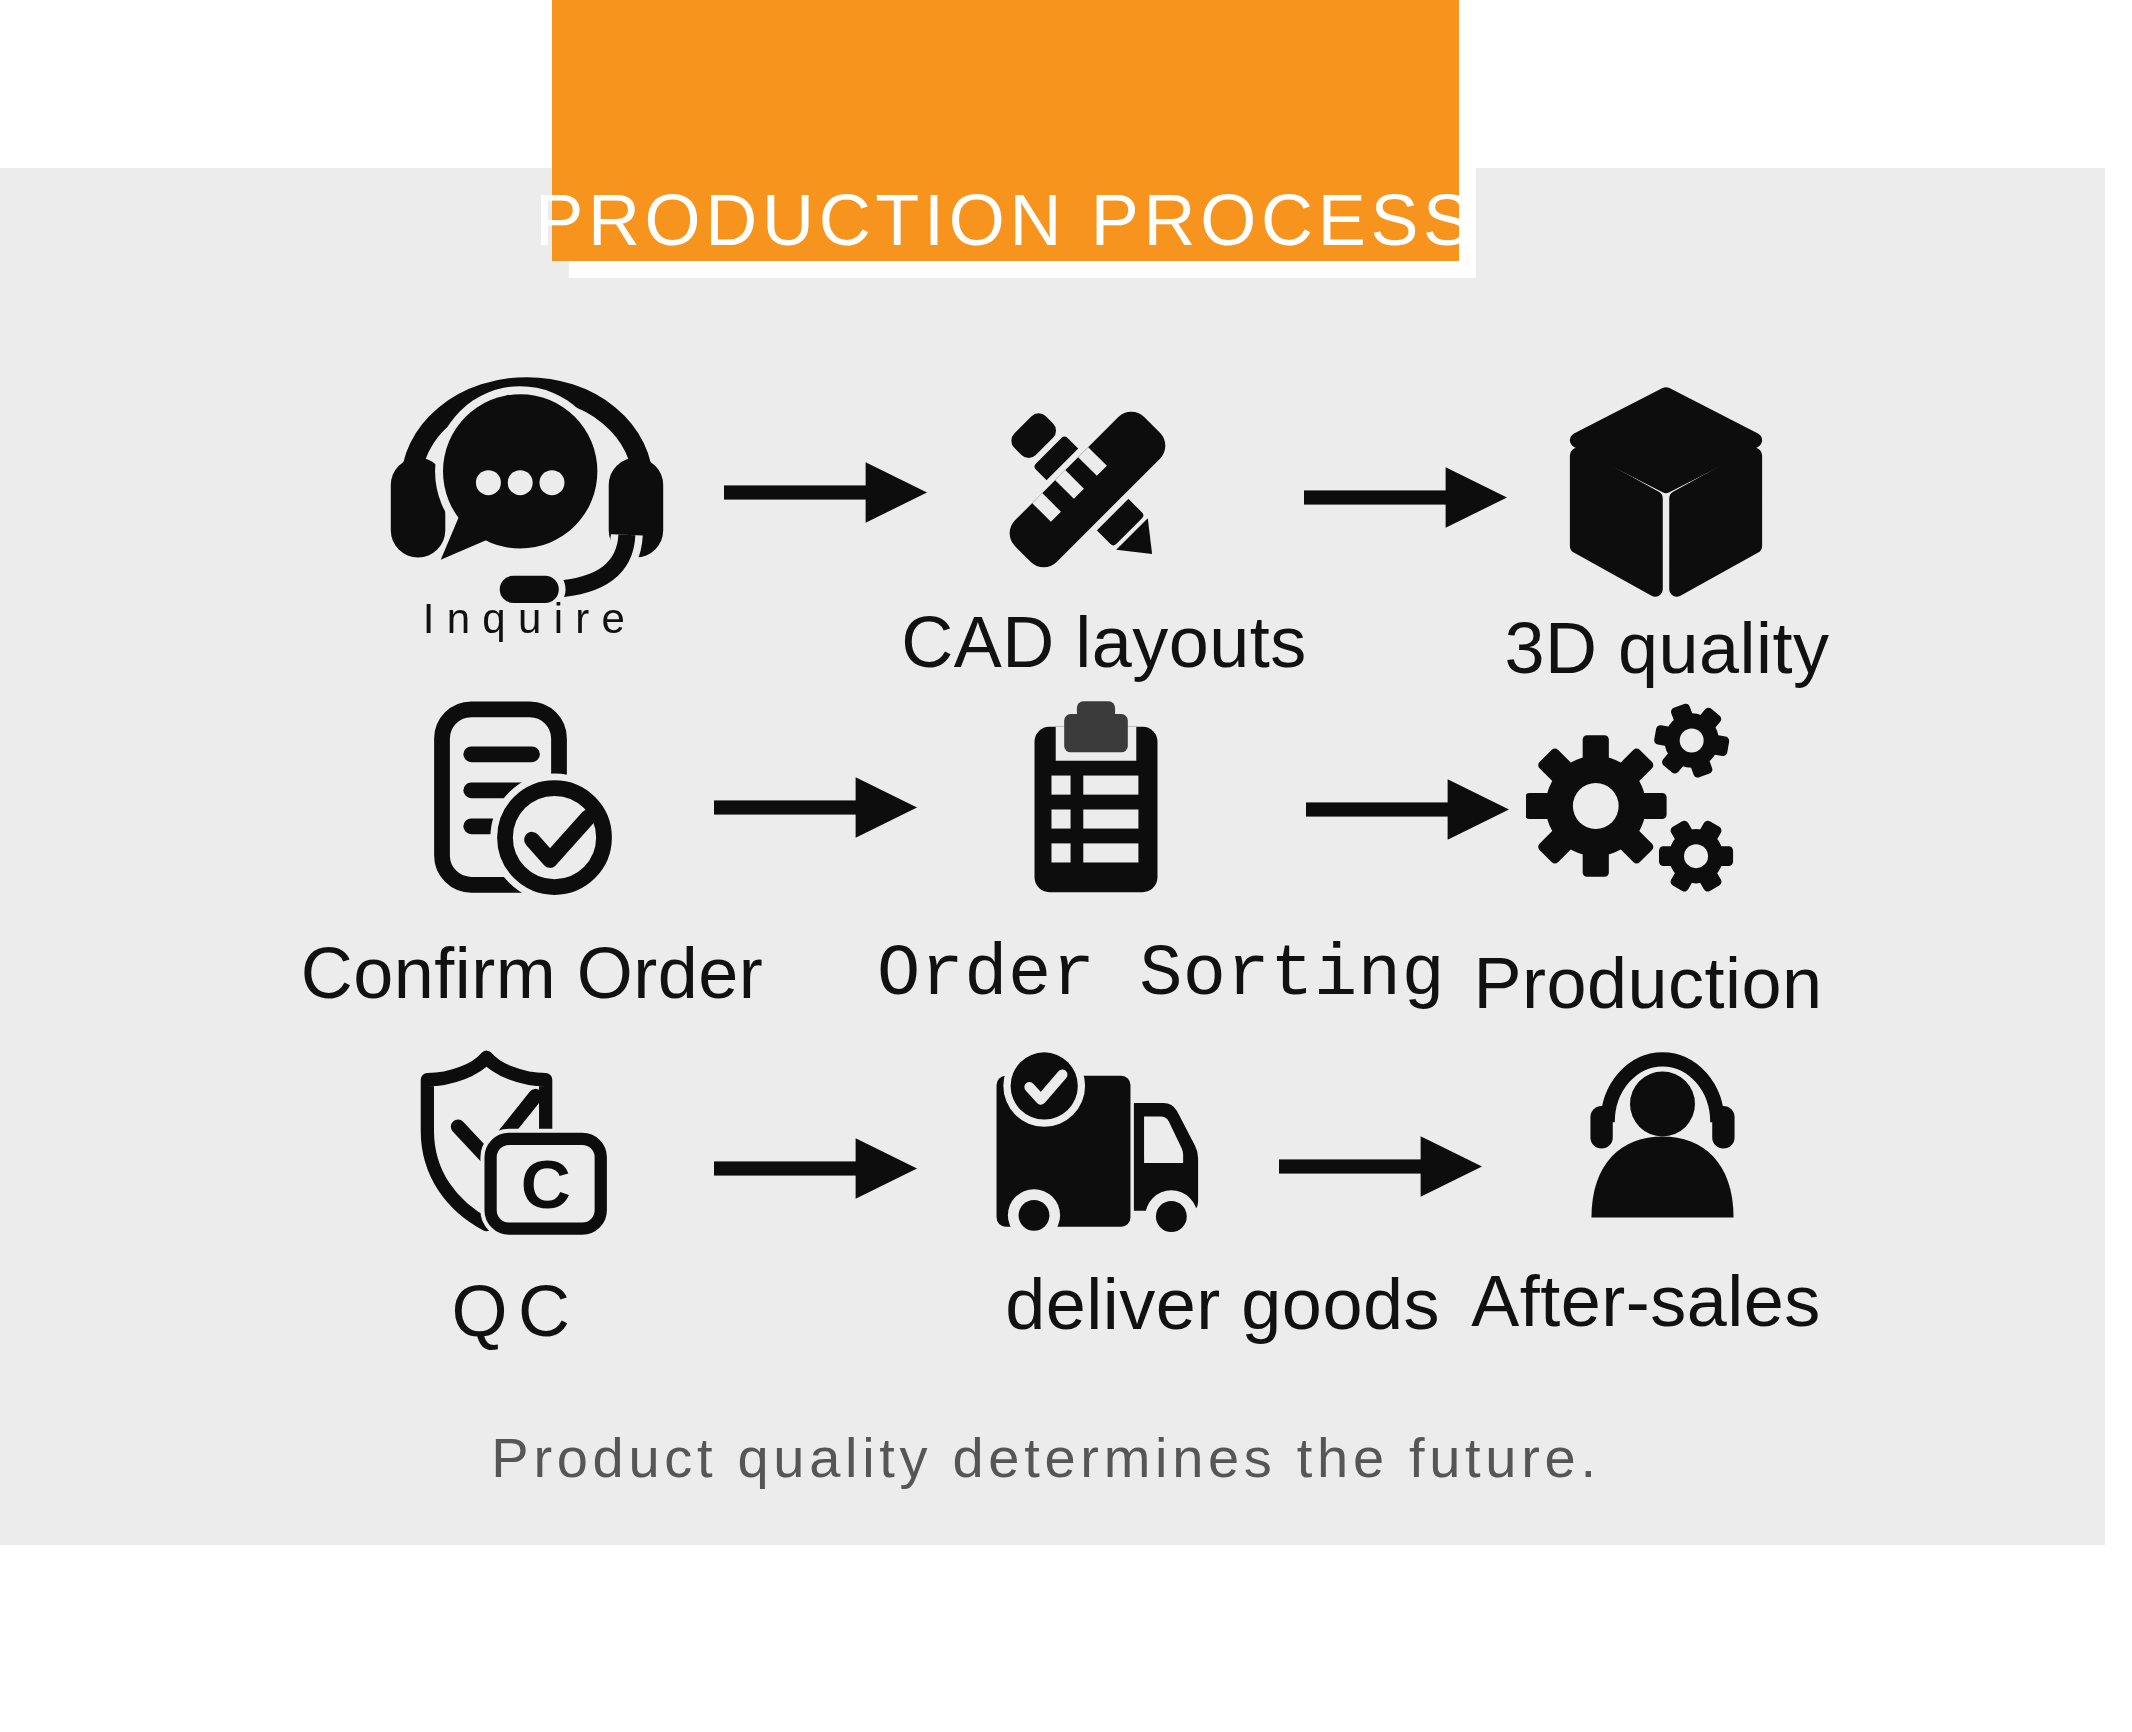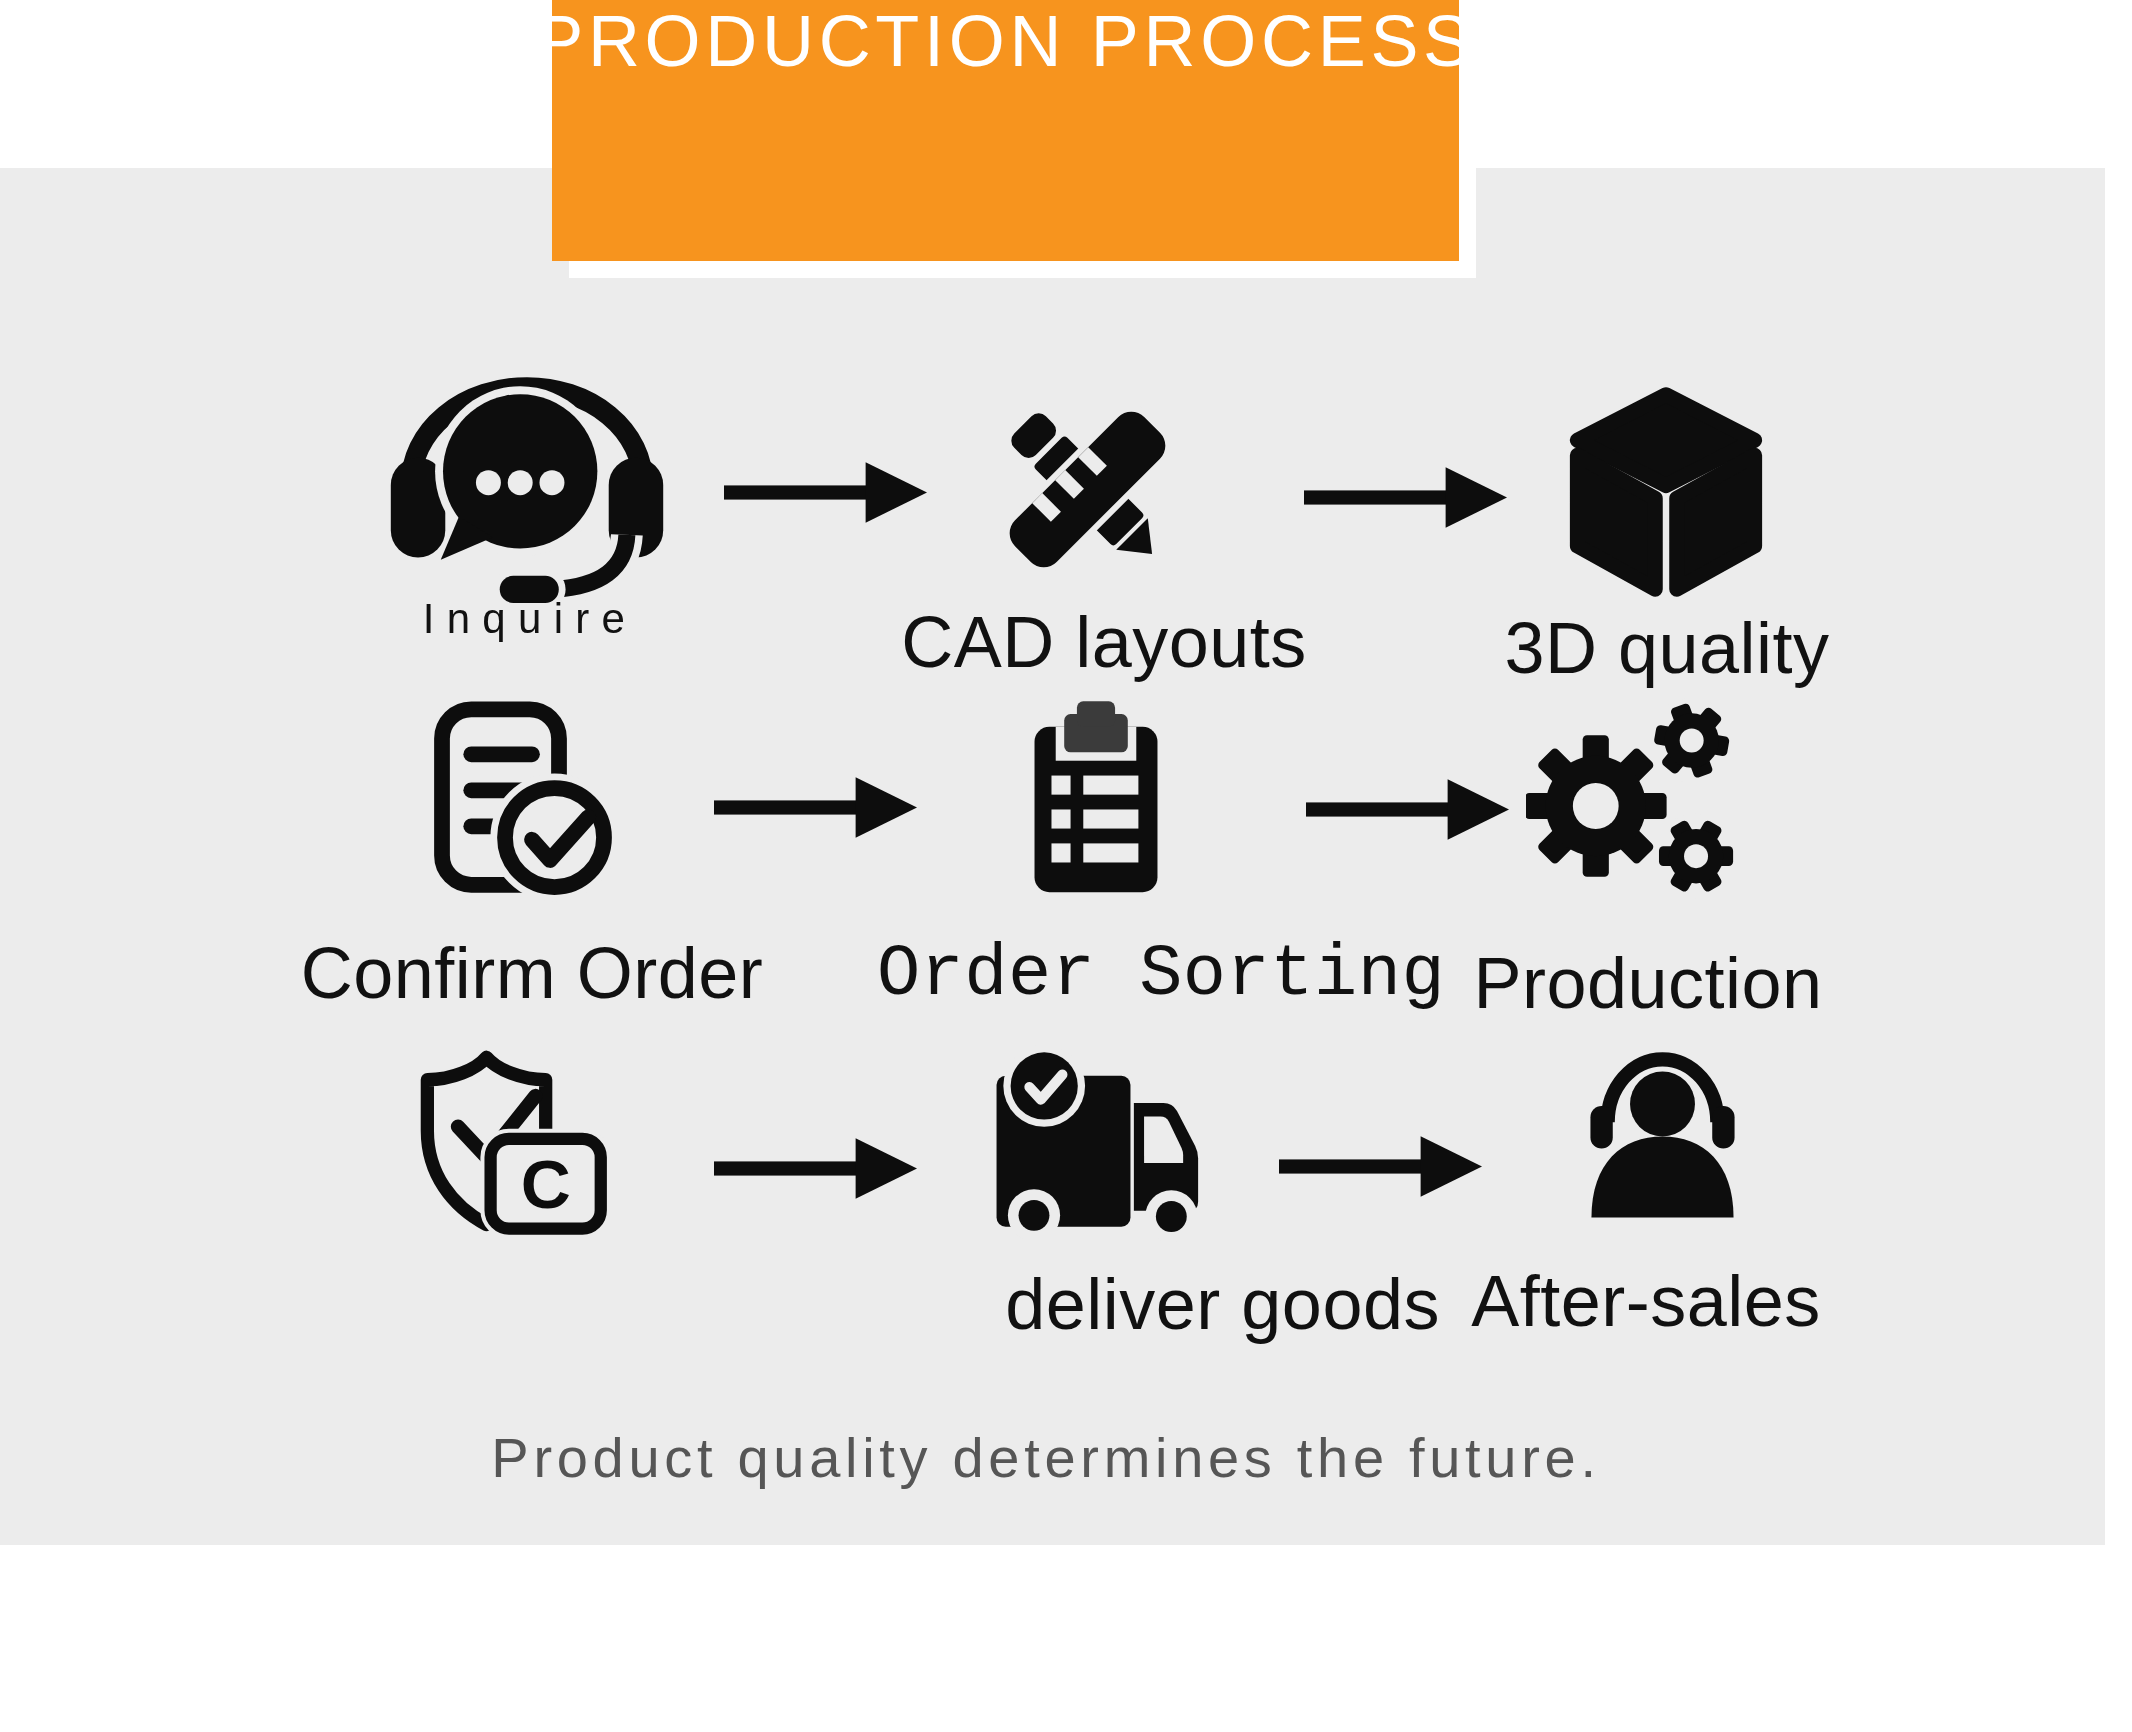--- a/index.html
+++ b/index.html
@@ -4,21 +4,21 @@
 <style>
   html,body{margin:0;padding:0;background:#ffffff;}
   .stage{
     position:relative;width:2132px;height:1733px;background:#ffffff;overflow:hidden;
     font-family:"Liberation Sans", sans-serif;
   }
   .graybg{position:absolute;left:0;top:168px;width:2105px;height:1377px;background:#ECECEC;}
   .banner{
     position:absolute;left:552px;top:0;width:907px;height:261px;background:#F7941E;
     box-shadow:17px 17px 0 0 #FFFFFF;
-    display:flex;align-items:flex-start;justify-content:center;
+    display:flex;align-items:flex-end;justify-content:center;
   }
   .banner .title{
     color:#FFFFFF;font-size:72px;letter-spacing:4.7px;font-weight:400;white-space:nowrap;
   }
   .icon{position:absolute;}
   .s1{left:390px;top:376px;width:274px;height:227px;}
   .s2{left:986px;top:388px;width:203px;height:203px;}
   .s3{left:1558px;top:384px;width:216px;height:216px;}
   .s4{left:415px;top:698px;width:225px;height:225px;}
   .s5{left:990px;top:695px;width:212px;height:212px;}
@@ -184,20 +184,21 @@
     <rect x="14.5" y="32" width="11" height="21" rx="5.5" fill="#0D0D0D"></rect>
     <rect x="74.5" y="32" width="11" height="21" rx="5.5" fill="#0D0D0D"></rect>
   </svg>
 
   <div class="steplabel l1">Inquire</div>
   <div class="steplabel l2">CAD layouts</div>
   <div class="steplabel l3">3D quality</div>
   <div class="steplabel l4">Confirm Order</div>
   <div class="steplabel l5">Order Sorting</div>
   <div class="steplabel l6">Production</div>
+  <div class="steplabel l7">QC</div>
   <div class="steplabel l8">deliver goods</div>
   <div class="steplabel l9">After-sales</div>
 
   <svg class="arrow a1" viewBox="0 0 215 64">
     <rect x="0" y="24.5" width="160" height="15" fill="#0D0D0D"></rect>
       <polygon points="150,0 215,32 150,64" fill="#0D0D0D"></polygon>
   </svg>
   <svg class="arrow a2" viewBox="0 0 215 64">
     <rect x="0" y="24.5" width="160" height="15" fill="#0D0D0D"></rect>
       <polygon points="150,0 215,32 150,64" fill="#0D0D0D"></polygon>

